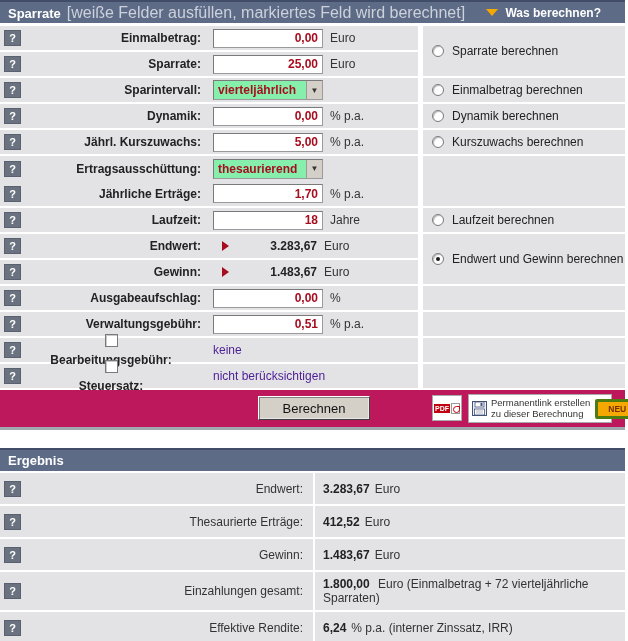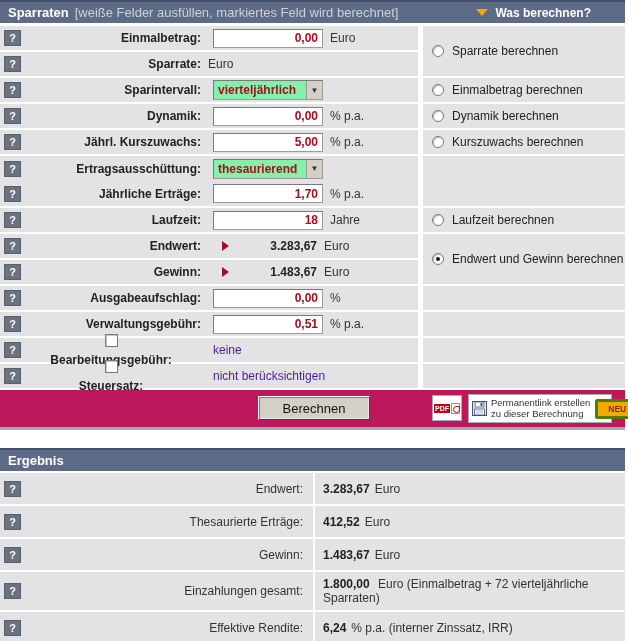--- a/index.html
+++ b/index.html
@@ -4,22 +4,22 @@
 <style>
   * { margin:0; padding:0; box-sizing:border-box; }
   html,body { background:#fff; }
   body { font-family:"Liberation Sans","DejaVu Sans",sans-serif; font-size:12px; color:#222; }
   .page { width:628px; height:641px; overflow:hidden; background:#fff; position:relative; }
   .content { width:625px; }
 
   
   .secbar { height:23px; background:#5d6b86; border-top:2px solid #414d68; display:flex; align-items:center; justify-content:space-between; padding:0 8px; }
   .secbar .ttl { color:#fff; font-weight:bold; font-size:13px; white-space:nowrap; }
-  .secbar .sub { color:#ccd1dc; font-weight:normal; font-size:13px; margin-left:6px; }
-  .wasb { display:flex; align-items:center; gap:7px; margin-right:26px; cursor:pointer; }
+  .secbar .sub { color:#ccd1dc; font-weight:normal; font-size:16px; margin-left:6px; }
+  .wasb { display:flex; align-items:center; gap:7px; margin-right:16px; cursor:pointer; }
   .wasb .arr { width:0; height:0; border-left:6px solid transparent; border-right:6px solid transparent; border-top:7px solid #f5a800; }
   .wasb .wtxt { color:#fff; font-weight:bold; font-size:12px; }
 
   
   .form-body { display:flex; margin-top:3px; }
   .col-left { width:418px; }
   .col-right { width:202px; margin-left:5px; }
   .blk { background:#e3e3e6; margin-bottom:2px; }
   .lrow { height:24px; display:flex; align-items:center; }
   .blk.single { height:24px; }
@@ -77,21 +77,21 @@
 </style>
 </head>
 <body>
 
 <div class="page">
   <div class="content">
 
     <div>
       <div class="secbar">
         <div style="display:flex;align-items:baseline;">
-          <span class="ttl">Sparraten</span>
+          <span class="ttl">Sparrate</span>
           <span class="sub">[weiße Felder ausfüllen, markiertes Feld wird berechnet]</span>
         </div>
         <div class="wasb">
           <span class="arr"></span>
           <span class="wtxt">Was berechnen?</span>
         </div>
       </div>
 
       <div class="form-body">
 
@@ -100,20 +100,21 @@
           <div class="blk single lrow">
             <span class="qbox">?</span>
             <span class="flabel">Einmalbetrag:</span>
             <input class="fin" value="0,00" style="">
             <span class="funit">Euro</span>
           </div>
 
           <div class="blk single lrow">
             <span class="qbox">?</span>
             <span class="flabel">Sparrate:</span>
+            <input class="fin" value="25,00" style="">
             <span class="funit">Euro</span>
           </div>
 
           <div class="blk single lrow">
             <span class="qbox">?</span>
             <span class="flabel">Sparintervall:</span>
             <div class="fsel">
               <span class="seltxt">vierteljährlich</span>
               <span class="selbtn">▼</span>
             </div>

